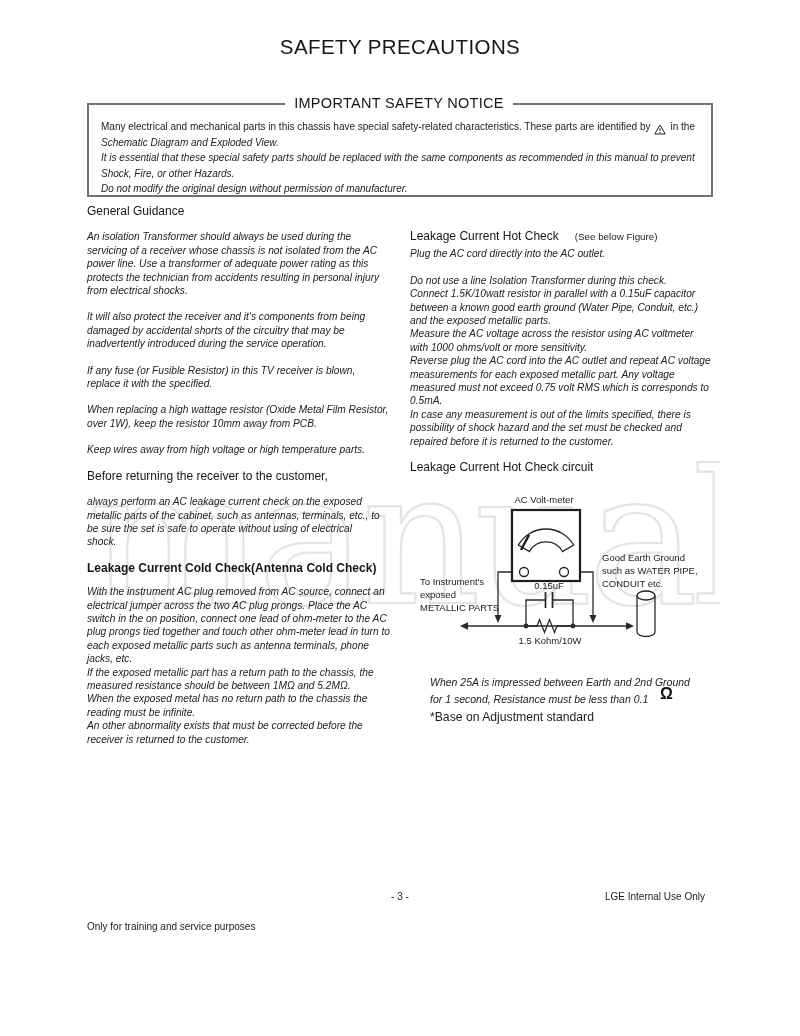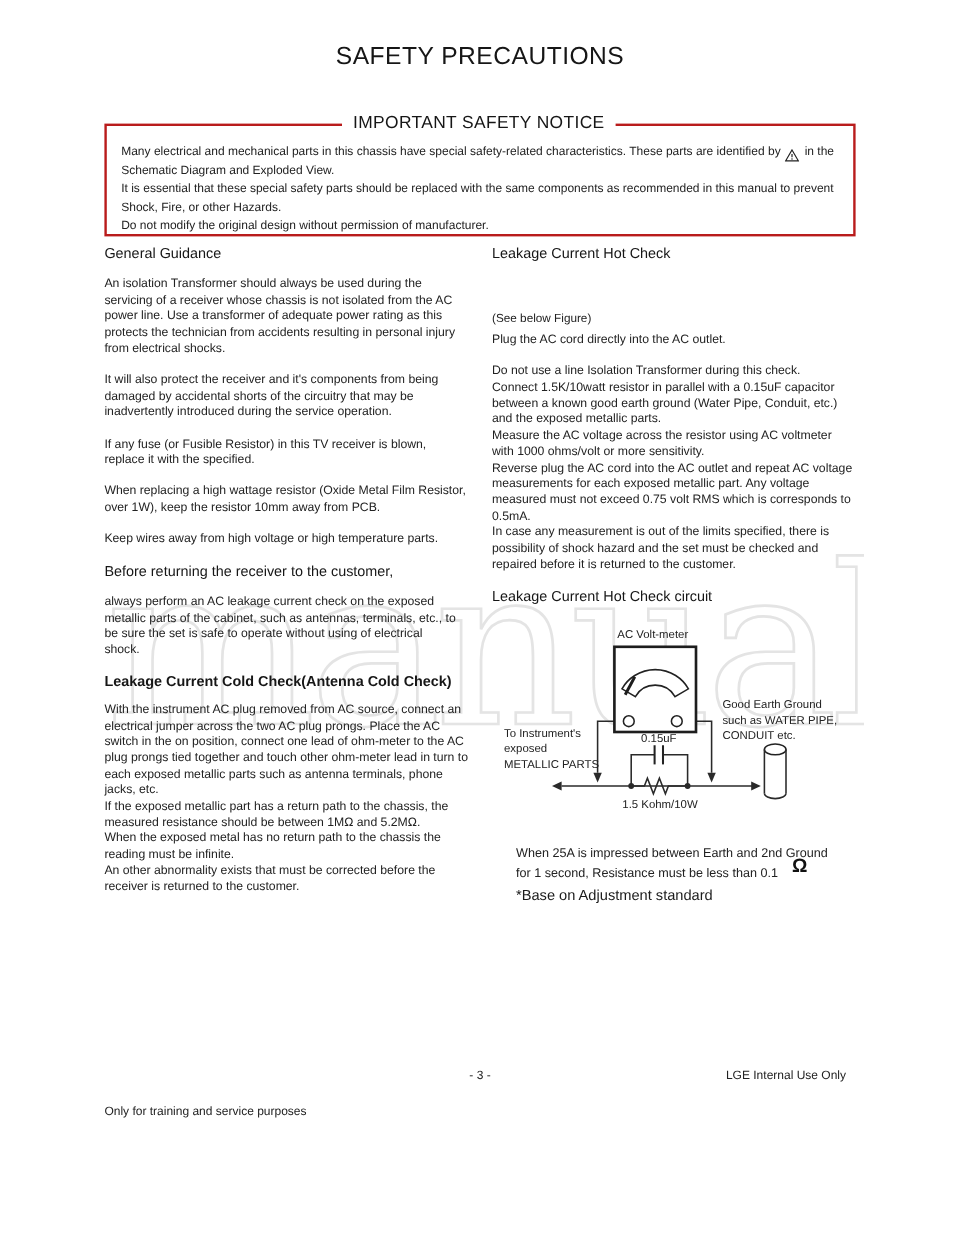--- a/index.html
+++ b/index.html
@@ -11,35 +11,35 @@
   
   .watermark { position:absolute; left:80px; top:428px; z-index:0; overflow:hidden; }
   .wm-text { font-family:"DejaVu Serif", serif; font-size:185px; letter-spacing:-6px;
              fill:none; stroke:#e4e4e4; stroke-width:2.2px; }
   .wm-i { fill:#ececec; stroke:none; }
   
   .page-title { position:absolute; top:35px; left:0; width:100%; text-align:center;
                 font-size:20.5px; letter-spacing:0.4px; color:#161616; z-index:1; }
   
   .notice { position:absolute; left:87px; top:103px; width:622px; height:90px;
-            border:2px solid #b91c1c; z-index:1; }
+            border:2px solid #737373; z-index:1; }
   .notice-title { position:absolute; top:-10px; left:196px; width:228px; text-align:center;
                   background:#fff; font-size:14.5px; letter-spacing:0.3px; color:#161616; }
   .notice-body { padding:14px 12px 0 12px; font-size:10px; line-height:15.5px; color:#222; }
   .notice-line1 { display:flex; justify-content:space-between; align-items:center; white-space:nowrap; }
   .notice-line1-right { display:inline-flex; align-items:flex-end; gap:5px; padding-right:4px; }
-  .lines { white-space:pre-line; }
+  .lines { white-space:pre-line;font-style:italic; }
   
   .col { position:absolute; top:205px; font-size:10.2px; line-height:13.4px; color:#222; z-index:1; }
   .col-left  { left:87px;  width:312px; }
   .col-right { left:410px; width:306px; }
   .h { font-size:12px; color:#161616; margin:0 0 12px 0; }
   .h-tight { margin-bottom:10px;font-weight:bold; }
   .p { margin:0 0 13px 0; }
-  .h-row { display:flex; align-items:flex-start; gap:16px; margin:0 0 4px 0;flex-direction:column; }
+  .h-row { display:flex; align-items:flex-end; gap:16px; margin:0 0 4px 0; }
   .h-note { font-size:9.8px; color:#222;margin-top:25px; }
   
   .diagram { display:block; margin-top:2px; }
   .diagram text { font-size:9.5px; fill:#222; font-family:"Liberation Sans", sans-serif; }
   .diagram .wire { stroke:#2a2a2a; stroke-width:1.3; fill:none; }
   .diagram .thick { stroke:#1d1d1d; stroke-width:2.2; fill:#fff; }
   .diagram .fillb { fill:#2a2a2a; stroke:none; }
   .caption { position:relative; margin-top:13px; padding-left:20px; font-size:10.5px;
              line-height:17px; color:#222; width:280px; }
   .omega { position:absolute; left:250px; top:11px; font-size:16px; font-weight:bold; color:#111; }

